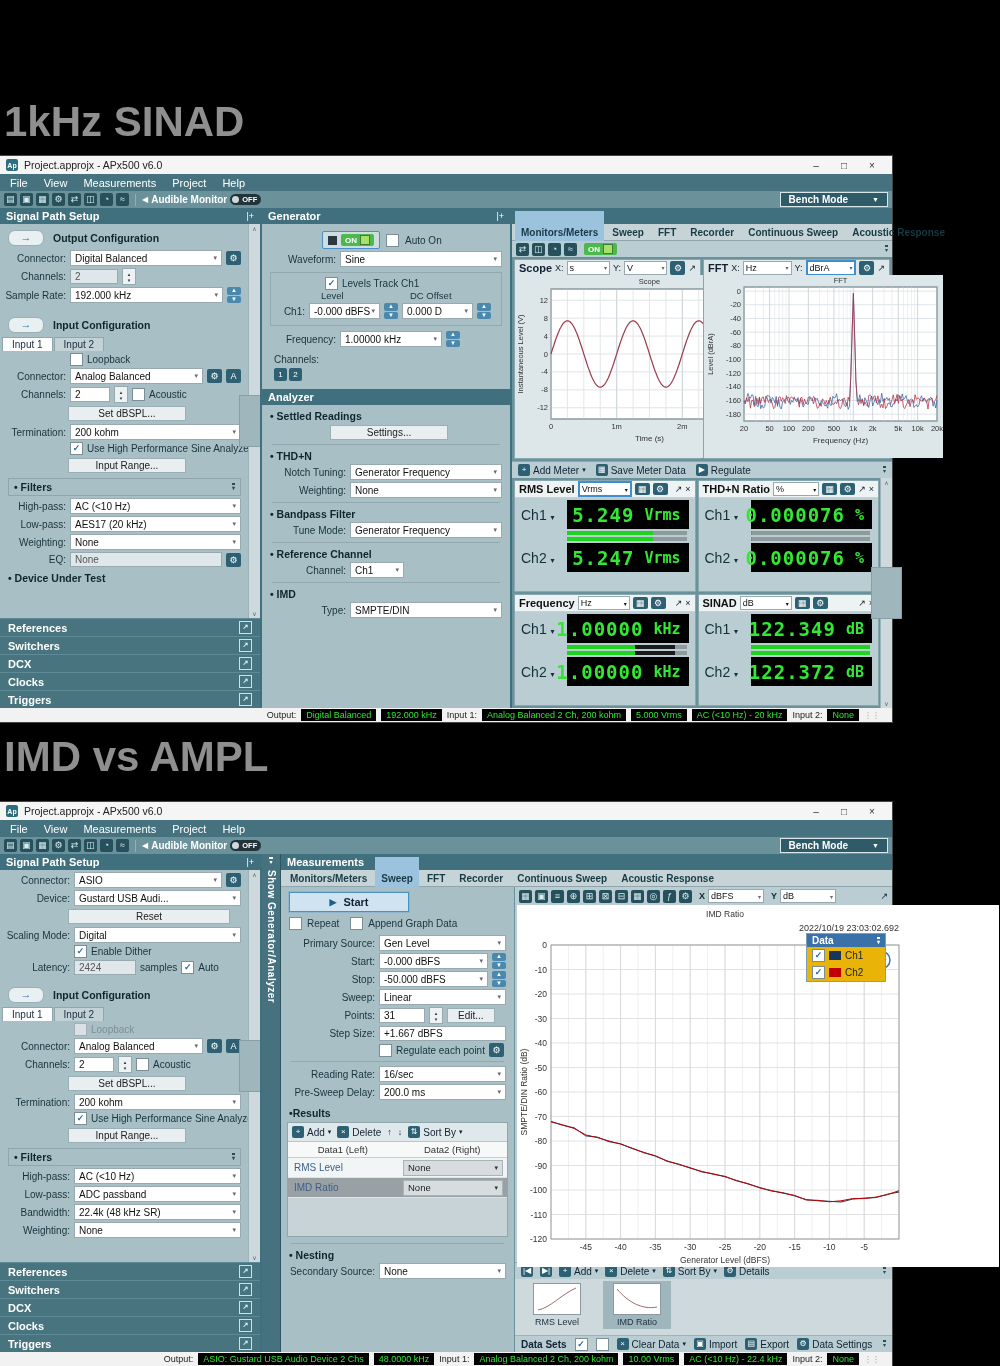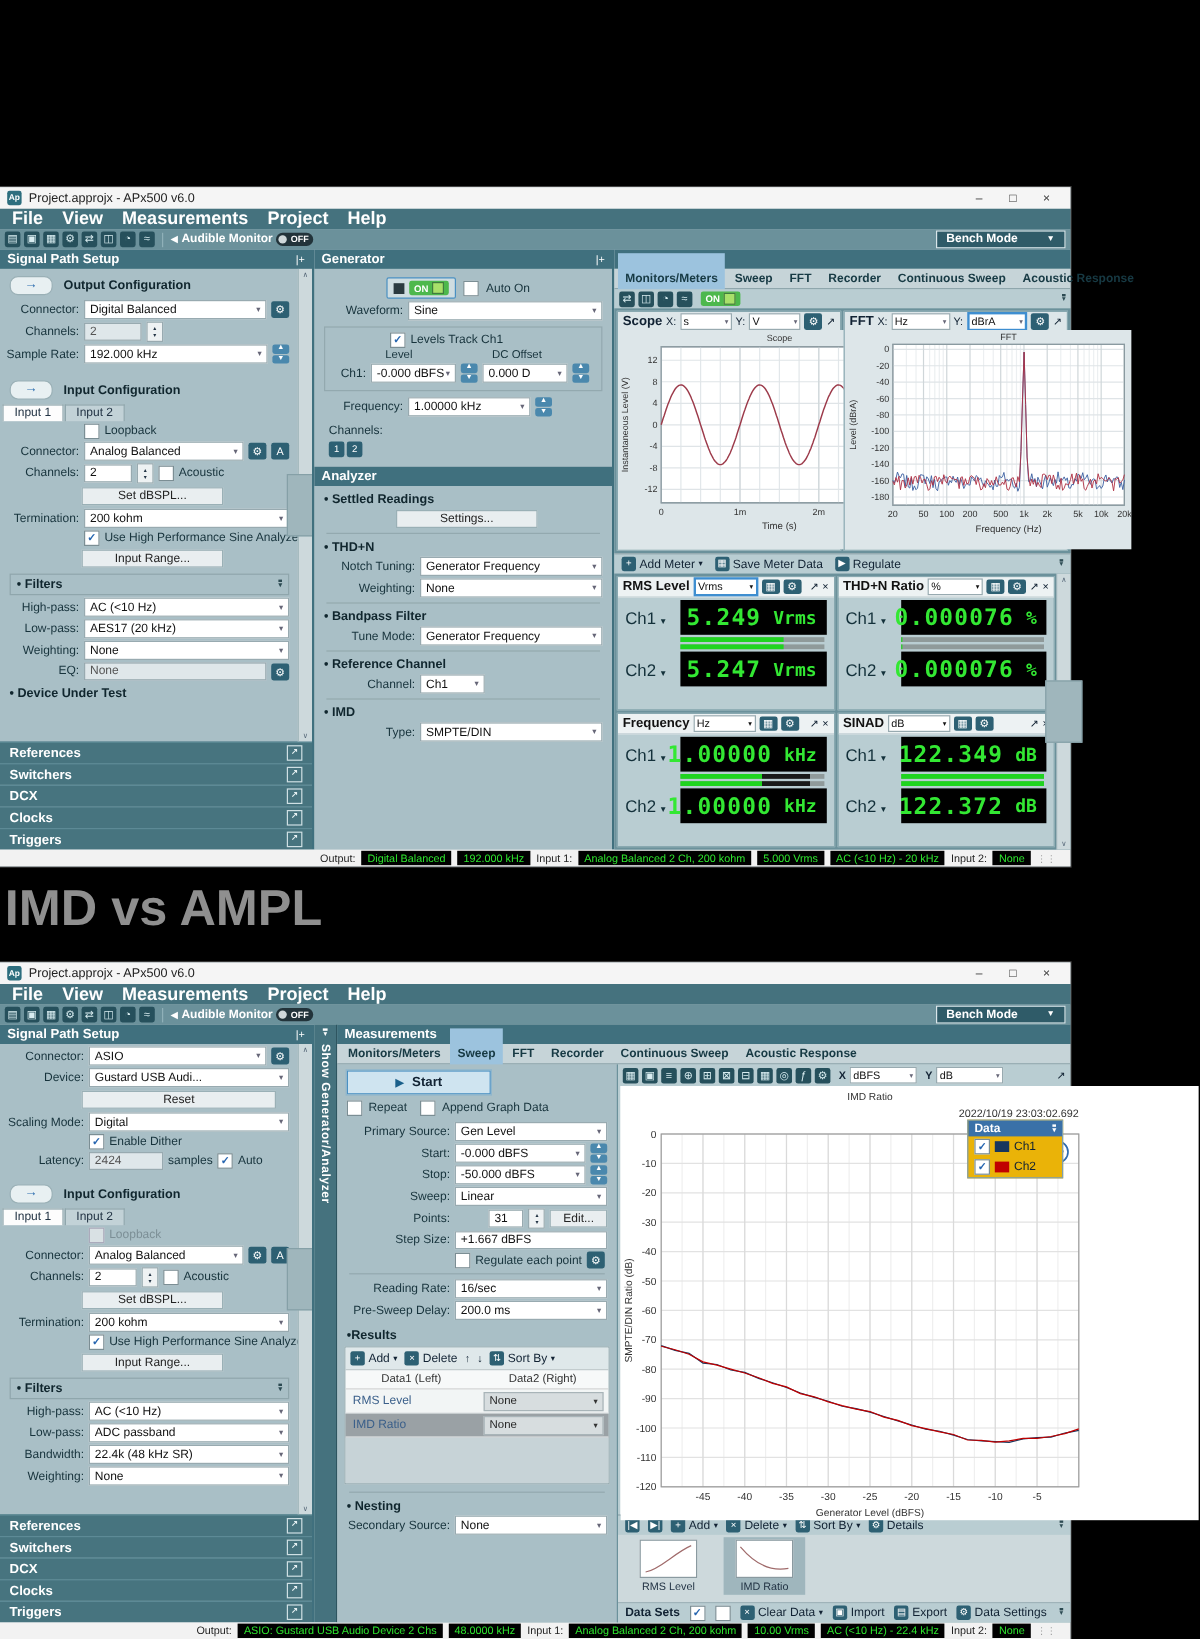--- a/index.html
+++ b/index.html
@@ -12,21 +12,21 @@
 
   .win{position:absolute;left:0;width:892px;background:#9eb6bd;display:flex;flex-direction:column;
        box-shadow:0 0 0 1px #444;}
   .tbar{height:18px;background:#f5f5f5;display:flex;align-items:center;padding:0 6px;gap:6px;flex:none;}
   .appico{width:12px;height:12px;background:#2d6e7e;color:#fff;font-size:7px;font-weight:700;
           display:flex;align-items:center;justify-content:center;border-radius:2px;flex:none;}
   .ttxt{font-size:10.5px;color:#222;}
   .wbtns{margin-left:auto;display:flex;}
   .wbtn{width:28px;text-align:center;font-size:10px;color:#333;}
   .menubar{height:17px;background:#45727e;display:flex;align-items:center;gap:16px;padding:0 10px;flex:none;}
-  .menu{color:#fff;font-weight:700;font-size:15px;}
+  .menu{color:#fff;font-weight:400;font-size:11px;}
   .toolrow{height:17px;background:#6b919b;display:flex;align-items:center;gap:3px;padding:0 4px;flex:none;}
   .iconset{display:flex;gap:3px;align-items:center;}
   .ticon{width:13px;height:13px;background:#26505c;color:#d8ecf0;font-size:9px;line-height:13px;
          text-align:center;border-radius:2px;flex:none;}
   .tsep{width:1px;height:12px;background:#8fb0b8;margin:0 3px;}
   .audic{color:#fff;font-size:8px;}
   .audtxt{color:#fff;font-weight:700;font-size:10px;}
   .offpill{background:#22333a;border-radius:7px;height:11px;display:flex;align-items:center;
            padding:0 4px 0 2px;gap:3px;}
   .offknob{width:7px;height:7px;background:#cfd8da;border-radius:50%;}
@@ -201,20 +201,21 @@
   .thumblbl{font-size:9px;color:#234;margin-top:2px;}
   .dsrow{height:16px;display:flex;align-items:center;gap:8px;padding:0 6px;font-size:10px;color:#123;
          background:#b9cdd2;border-top:1px solid #9fb3b9;flex:none;}
   svg{display:block;}
   svg text{font-family:"Liberation Sans",sans-serif;}
 </style>
 </head>
 <body>
 
 <div id="stage">
+  <div class="sub" id="sub1">1kHz SINAD</div>
 
   <div class="win" id="w1" style="top:156px;height:566px">
     <div class="tbar">
       <span class="appico">Ap</span>
       <span class="ttxt">Project.approjx - APx500 v6.0</span>
       <span class="wbtns">
         <span class="wbtn">–</span>
         <span class="wbtn">□</span>
         <span class="wbtn">×</span>
       </span>
@@ -1134,21 +1135,21 @@
                 </div>
                 <div class="frow">
                   <span class="lbl">Sweep:</span>
                   <span class="sel">
                     <span>Linear</span>
                     <span class="cv">▾</span>
                   </span>
                 </div>
                 <div class="frow">
                   <span class="lbl">Points:</span>
-                  <span class="inp" style="width: 36px; margin-left: 28px;">31</span>
+                  <span class="inp" style="width: 36px;">31</span>
                   <span class="spin">
                     <span>▴</span>
                     <span>▾</span>
                   </span>
                   <span class="fbtn">Edit...</span>
                 </div>
                 <div class="frow">
                   <span class="lbl">Step Size:</span>
                   <span class="inp" style="flex: 1 1 0%;">+1.667 dBFS</span>
                 </div>

